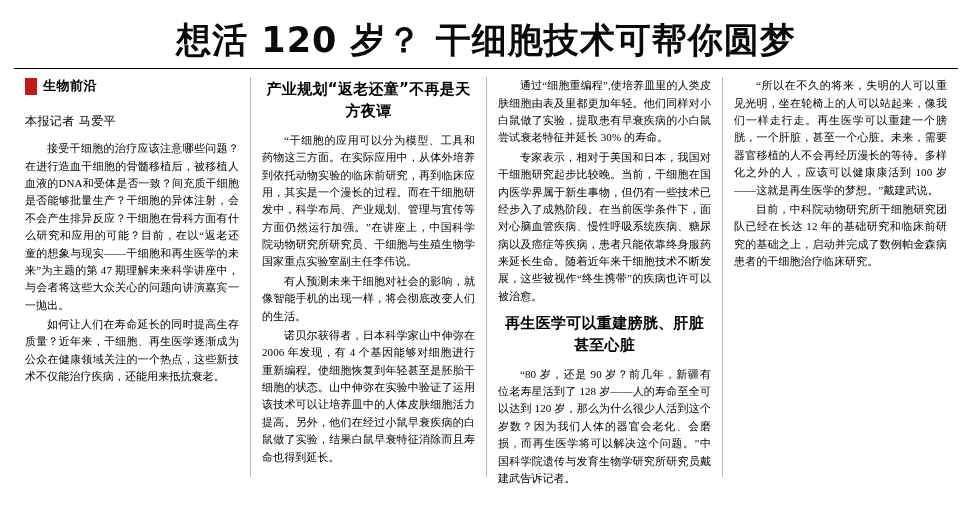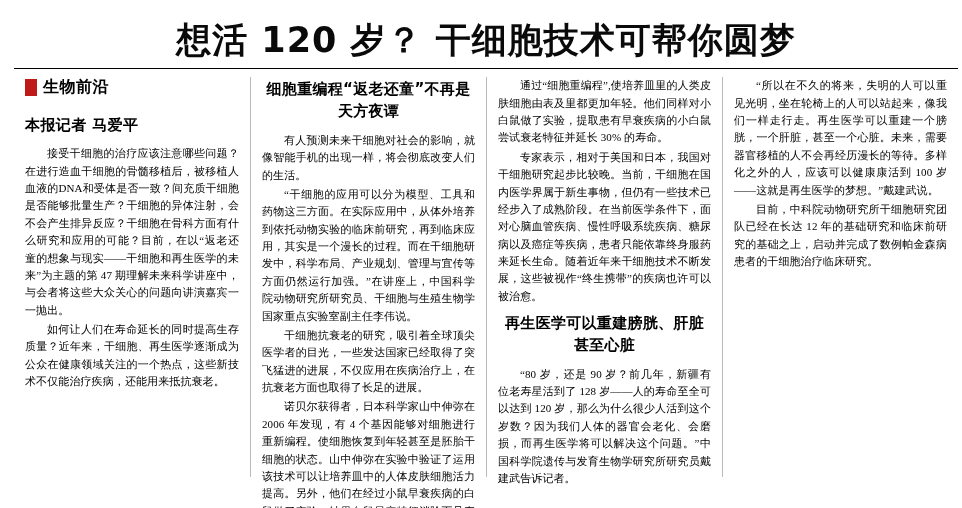--- a/index.html
+++ b/index.html
@@ -59,27 +59,27 @@
   }
   .section-mark {
     display: inline-block;
     width: 12px;
     height: 17px;
     background: #c01a18;
   }
   .section-title {
     font-family: "DejaVu Sans", "Liberation Sans", sans-serif;
     font-weight: bold;
-    font-size: 16px;
+    font-size: 13px;
     letter-spacing: 0.5px;
   }
   .byline {
     font-family: "DejaVu Sans", "Liberation Sans", sans-serif;
-    font-size: 15px;
-    font-weight: bold;
+    font-size: 12px;
+    font-weight: normal;
     margin: 18px 0 10px 0;
     letter-spacing: 0.4px;
   }
   .subhead {
     font-family: "DejaVu Sans", "Liberation Sans", sans-serif;
     font-weight: bold;
     font-size: 15px;
     text-align: center;
     line-height: 1.45;
     margin: 2px 0 9px 0;
@@ -118,24 +118,23 @@
           <span class="section-title">生物前沿</span>
         </div>
         <div class="byline">本报记者 马爱平</div>
         <p class="para">接受干细胞的治疗应该注意哪些问题？在进行造血干细胞的骨髓移植后，被移植人血液的DNA和受体是否一致？间充质干细胞是否能够批量生产？干细胞的异体注射，会不会产生排异反应？干细胞在骨科方面有什么研究和应用的可能？目前，在以“返老还童的想象与现实——干细胞和再生医学的未来”为主题的第 47 期理解未来科学讲座中，与会者将这些大众关心的问题向讲演嘉宾一一抛出。</p>
         <p class="para">如何让人们在寿命延长的同时提高生存质量？近年来，干细胞、再生医学逐渐成为公众在健康领域关注的一个热点，这些新技术不仅能治疗疾病，还能用来抵抗衰老。</p>
       </div>
     </div>
 
     <div class="col">
       <div class="col-inner">
-        <div class="subhead">细胞重编程“返老还童”不再是天方夜谭</div>
+        <div class="subhead">产业规划“返老还童”不再是天方夜谭</div>
+        <p class="para">“干细胞的应用可以分为模型、工具和药物这三方面。在实际应用中，从体外培养到依托动物实验的临床前研究，再到临床应用，其实是一个漫长的过程。而在干细胞研发中，科学布局、产业规划、管理与宜传等方面仍然运行加强。”在讲座上，中国科学院动物研究所研究员、干细胞与生殖生物学国家重点实验室副主任李伟说。</p>
         <p class="para">有人预测未来干细胞对社会的影响，就像智能手机的出现一样，将会彻底改变人们的生活。</p>
-        <p class="para">“干细胞的应用可以分为模型、工具和药物这三方面。在实际应用中，从体外培养到依托动物实验的临床前研究，再到临床应用，其实是一个漫长的过程。而在干细胞研发中，科学布局、产业规划、管理与宜传等方面仍然运行加强。”在讲座上，中国科学院动物研究所研究员、干细胞与生殖生物学国家重点实验室副主任李伟说。</p>
-        <p class="para">干细胞抗衰老的研究，吸引着全球顶尖医学者的目光，一些发达国家已经取得了突飞猛进的进展，不仅应用在疾病治疗上，在抗衰老方面也取得了长足的进展。</p>
         <p class="para">诺贝尔获得者，日本科学家山中伸弥在 2006 年发现，有 4 个基因能够对细胞进行重新编程。使细胞恢复到年轻甚至是胚胎干细胞的状态。山中伸弥在实验中验证了运用该技术可以让培养皿中的人体皮肤细胞活力提高。另外，他们在经过小鼠早衰疾病的白鼠做了实验，结果白鼠早衰特征消除而且寿命也得到延长。</p>
 
       </div>
     </div>
 
     <div class="col">
       <div class="col-inner">
         <p class="para">通过“细胞重编程”,使培养皿里的人类皮肤细胞由表及里都更加年轻。他们同样对小白鼠做了实验，提取患有早衰疾病的小白鼠尝试衰老特征并延长 30% 的寿命。</p>
         <p class="para">专家表示，相对于美国和日本，我国对干细胞研究起步比较晚。当前，干细胞在国内医学界属于新生事物，但仍有一些技术已经步入了成熟阶段。在当前医学条件下，面对心脑血管疾病、慢性呼吸系统疾病、糖尿病以及癌症等疾病，患者只能依靠终身服药来延长生命。随着近年来干细胞技术不断发展，这些被视作“终生携带”的疾病也许可以被治愈。</p>
         <div class="subhead tight">再生医学可以重建膀胱、肝脏甚至心脏</div>

